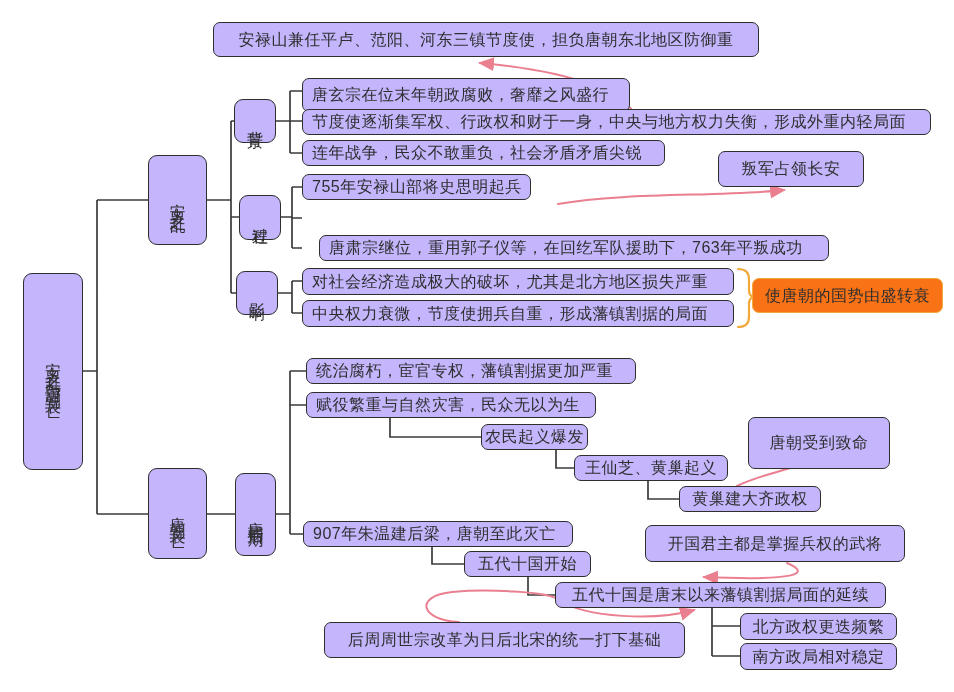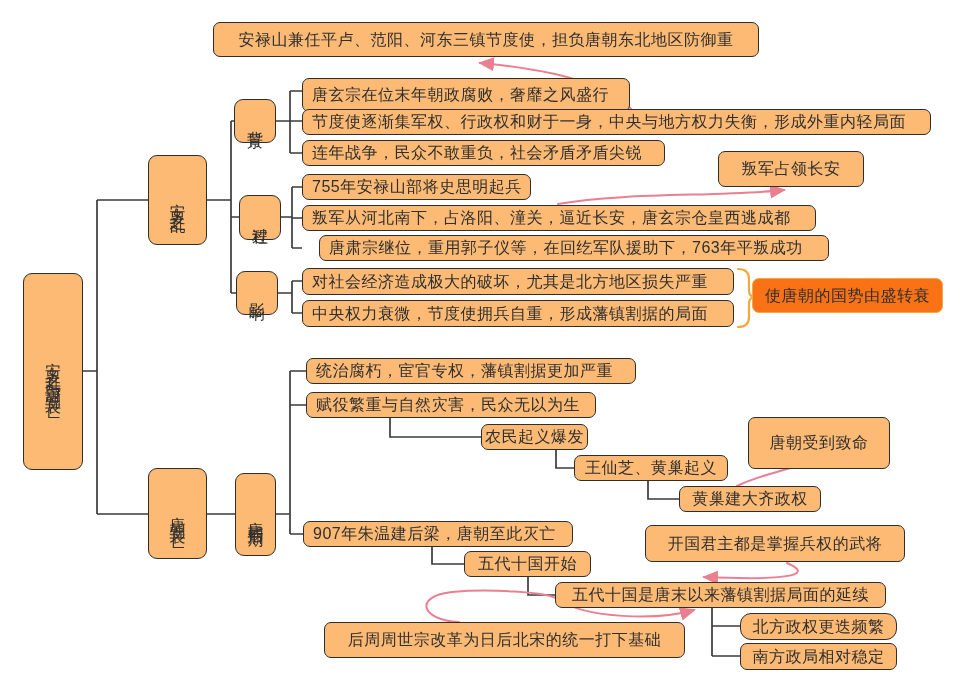--- a/index.html
+++ b/index.html
@@ -3,21 +3,21 @@
 <meta charset="utf-8">
 <style>
   html,body{margin:0;padding:0;background:#ffffff;}
   #canvas{
     position:relative;width:954px;height:692px;background:#ffffff;overflow:hidden;
     font-family:"Liberation Sans", sans-serif;color:#2f2f2f;
   }
   #wires{position:absolute;left:0;top:0;width:954px;height:692px;}
   .box{
     position:absolute;box-sizing:border-box;
-    border:1.8px solid #2e2e2e;border-radius:7px;background:#fdba74;
+    border:1.8px solid #2e2e2e;border-radius:7px;background:#c4b5fd;
     display:flex;align-items:center;
     font-size:16px;line-height:1;letter-spacing:0.5px;white-space:nowrap;
     padding:0 9px;color:#2f2f2f;
   }
   .center{justify-content:center;padding:0 4px;}
   .vbox{
     writing-mode:vertical-rl;text-orientation:upright;
     justify-content:center;align-items:center;padding:0;
     letter-spacing:5px;border-radius:9px;
   }
@@ -73,32 +73,31 @@
   <div class="box vbox tight" style="left:234px;top:99px;width:42px;height:44px;">背景</div>
   <div class="box vbox tight" style="left:239px;top:195px;width:42px;height:45px;">过程</div>
   <div class="box vbox tight" style="left:236px;top:271px;width:42px;height:44px;">影响</div>
   <div class="box vbox tight" style="left:235px;top:473px;width:41px;height:83px;">唐朝后期</div>
 
   <div class="box" style="left:302px;top:78px;width:328px;height:34px;">唐玄宗在位末年朝政腐败，奢靡之风盛行</div>
   <div class="box" style="left:302px;top:109px;width:629px;height:26px;">节度使逐渐集军权、行政权和财于一身，中央与地方权力失衡，形成外重内轻局面</div>
   <div class="box" style="left:302px;top:140px;width:363px;height:26px;">连年战争，民众不敢重负，社会矛盾矛盾尖锐</div>
 
   <div class="box" style="left:302px;top:174px;width:229px;height:26px;">755年安禄山部将史思明起兵</div>
-  <div class="box" style="left:302px;top:205px;width:514px;height:26px;">叛军从河北南下，占洛阳、潼关，逼近长安，唐玄宗仓皇西逃成都</div>
   <div class="box" style="left:302px;top:235px;width:510px;height:26px;margin-left:17px;">唐肃宗继位，重用郭子仪等，在回纥军队援助下，763年平叛成功</div>
 
   <div class="box" style="left:302px;top:268px;width:432px;height:27px;">对社会经济造成极大的破坏，尤其是北方地区损失严重</div>
   <div class="box" style="left:302px;top:300px;width:432px;height:27px;">中央权力衰微，节度使拥兵自重，形成藩镇割据的局面</div>
 
   <div class="box" style="left:306px;top:358px;width:330px;height:26px;">统治腐朽，宦官专权，藩镇割据更加严重</div>
   <div class="box" style="left:306px;top:392px;width:290px;height:26px;">赋役繁重与自然灾害，民众无以为生</div>
   <div class="box" style="left:303px;top:521px;width:270px;height:26px;">907年朱温建后梁，唐朝至此灭亡</div>
 
   <div class="box center" style="left:481px;top:424px;width:107px;height:26px;">农民起义爆发</div>
   <div class="box center" style="left:574px;top:455px;width:154px;height:26px;">王仙芝、黄巢起义</div>
   <div class="box center" style="left:679px;top:486px;width:142px;height:26px;">黄巢建大齐政权</div>
 
   <div class="box center" style="left:464px;top:551px;width:127px;height:26px;">五代十国开始</div>
   <div class="box center" style="left:555px;top:582px;width:331px;height:26px;">五代十国是唐末以来藩镇割据局面的延续</div>
-  <div class="box center" style="left:740px;top:613px;width:157px;height:27px;border-radius:11px;">北方政权更迭频繁</div>
+  <div class="box center" style="left:740px;top:613px;width:157px;height:27px;">北方政权更迭频繁</div>
   <div class="box center" style="left:740px;top:643px;width:157px;height:27px;">南方政局相对稳定</div>
 
 </div>
 
 </body></html>

